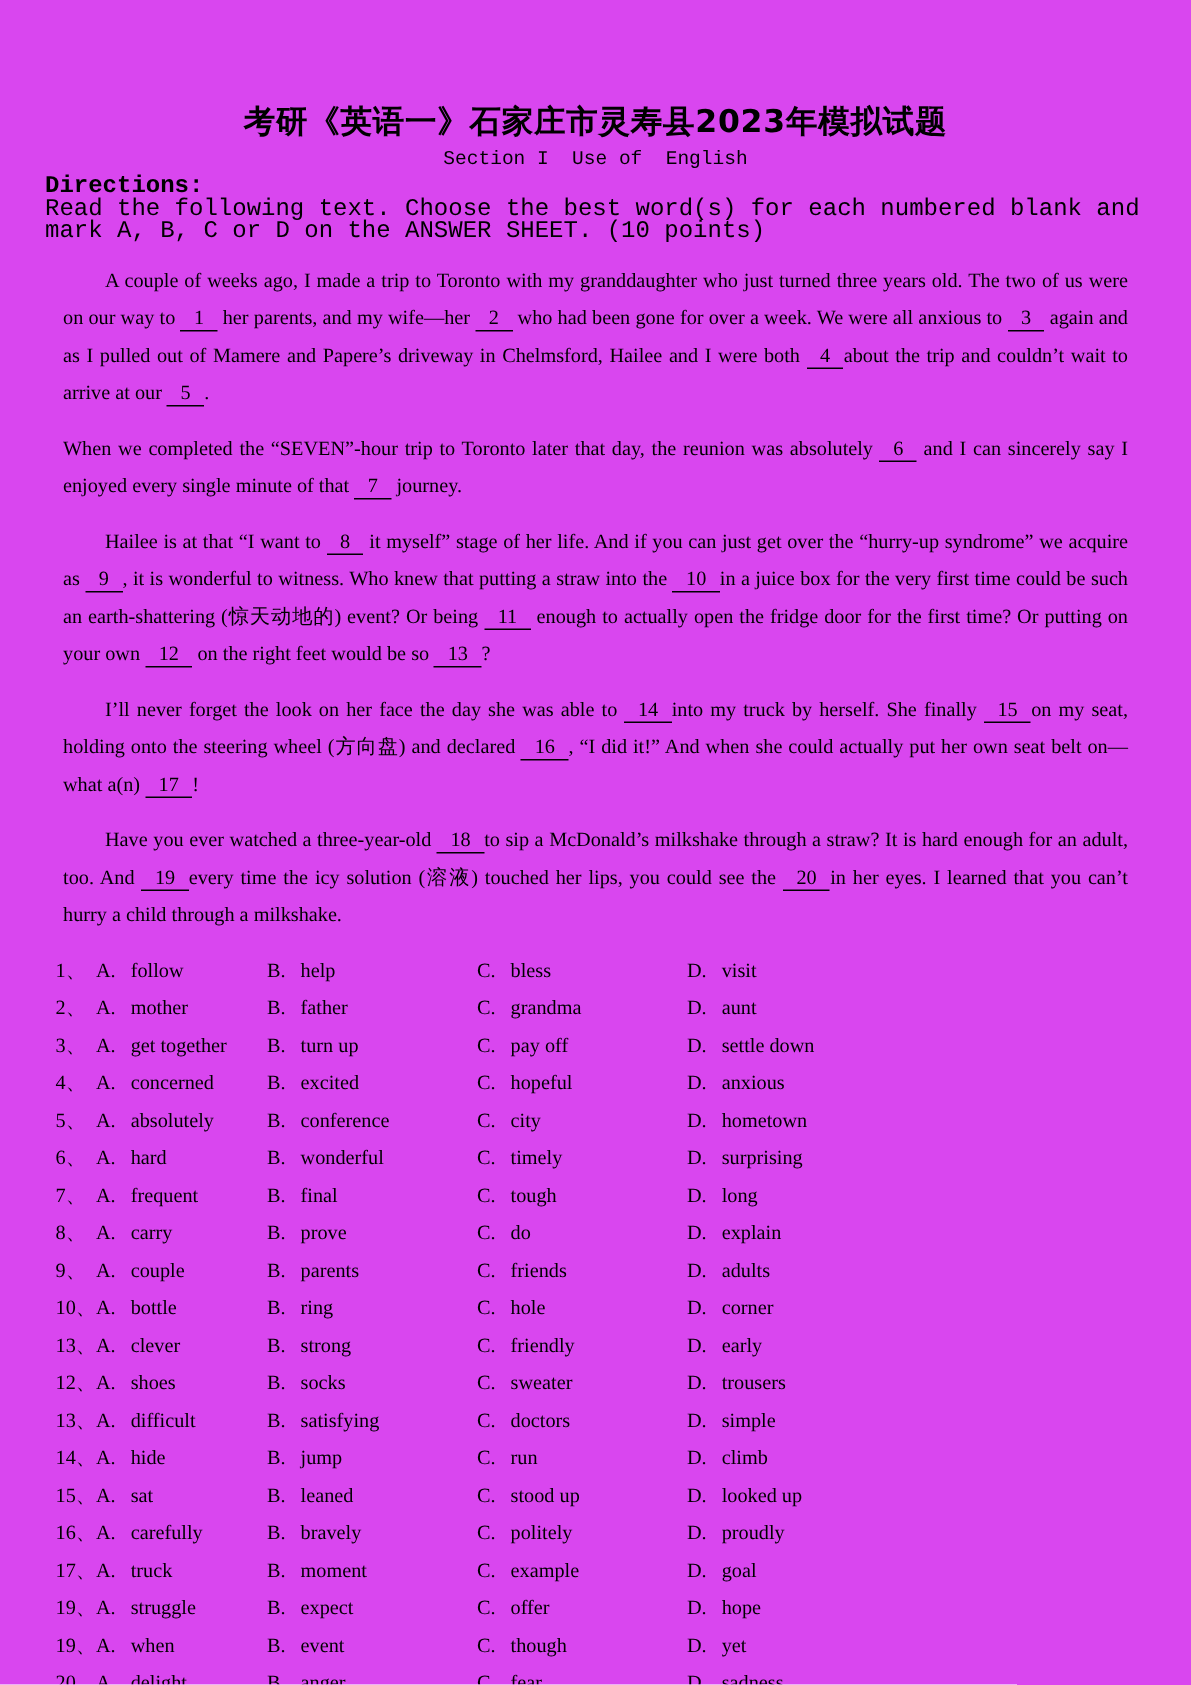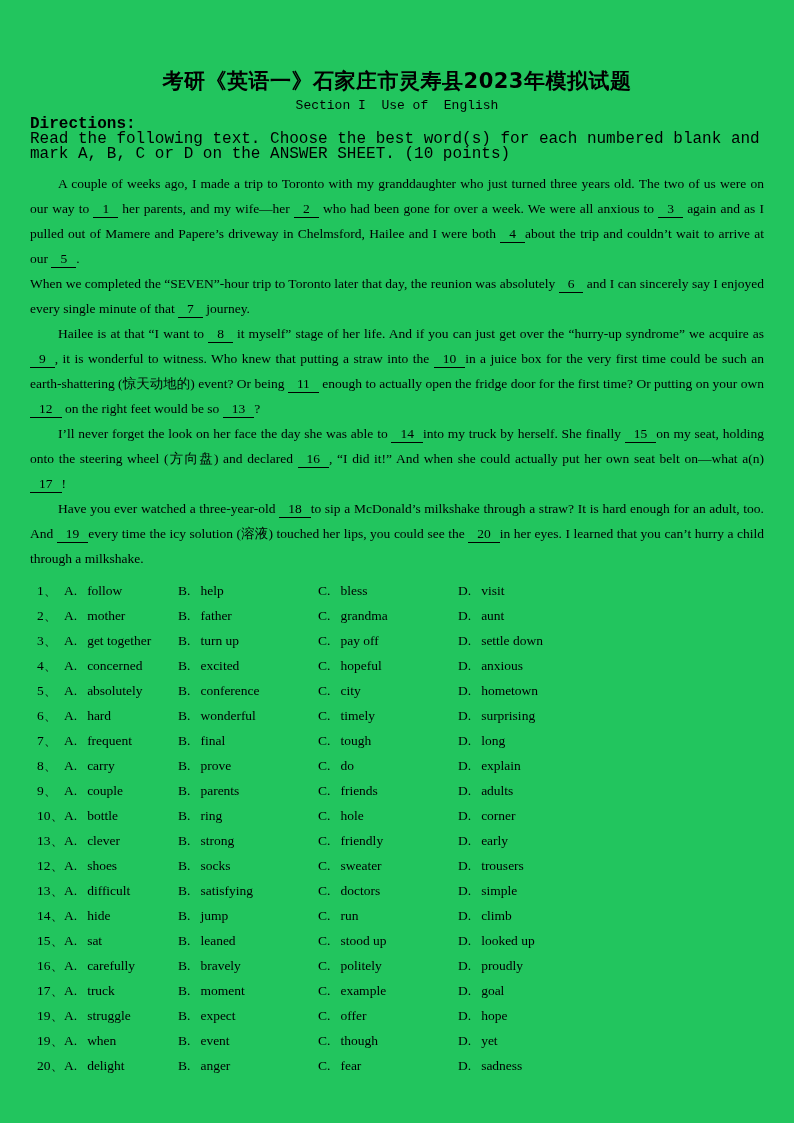--- a/index.html
+++ b/index.html
@@ -1,21 +1,21 @@
 <!DOCTYPE html>
 <html><head>
 <meta charset="utf-8">
 <style>
   html, body { margin: 0; padding: 0; background: #ffffff; }
   .page {
     position: relative;
     width: 794px;
     height: 1123px;
     margin: 0 auto;
-    background: #22c55e;
+    background: #d946ef;
     box-sizing: border-box;
     padding: 68px 30px 0 30px;
     color: #000;
     font-family: "Liberation Serif", serif;
     overflow: hidden;
   }
   .title {
     margin: 0;
     text-align: center;
     font-family: "DejaVu Sans", sans-serif;
@@ -38,21 +38,21 @@
     line-height: 15px;
     margin-top: 3px;
   }
   .directions-label { font-weight: bold; }
   .passage {
     margin-top: 9px;
     font-size: 13.5px;
     line-height: 25px;
     text-align: justify;
   }
-  .passage p { margin: 0; text-indent: 28px; }
+  .passage p { margin: 12px; text-indent: 28px; }
   .passage p.no-indent { text-indent: 0; }
   .blank {
     display: inline-block;
     text-indent: 0;
     border-bottom: 1px solid #000;
     padding: 0 9px;
     line-height: 16px;
     font-size: 13.5px;
   }
   .options { margin-top: 7px; margin-left: 7px; font-size: 13.5px; }

